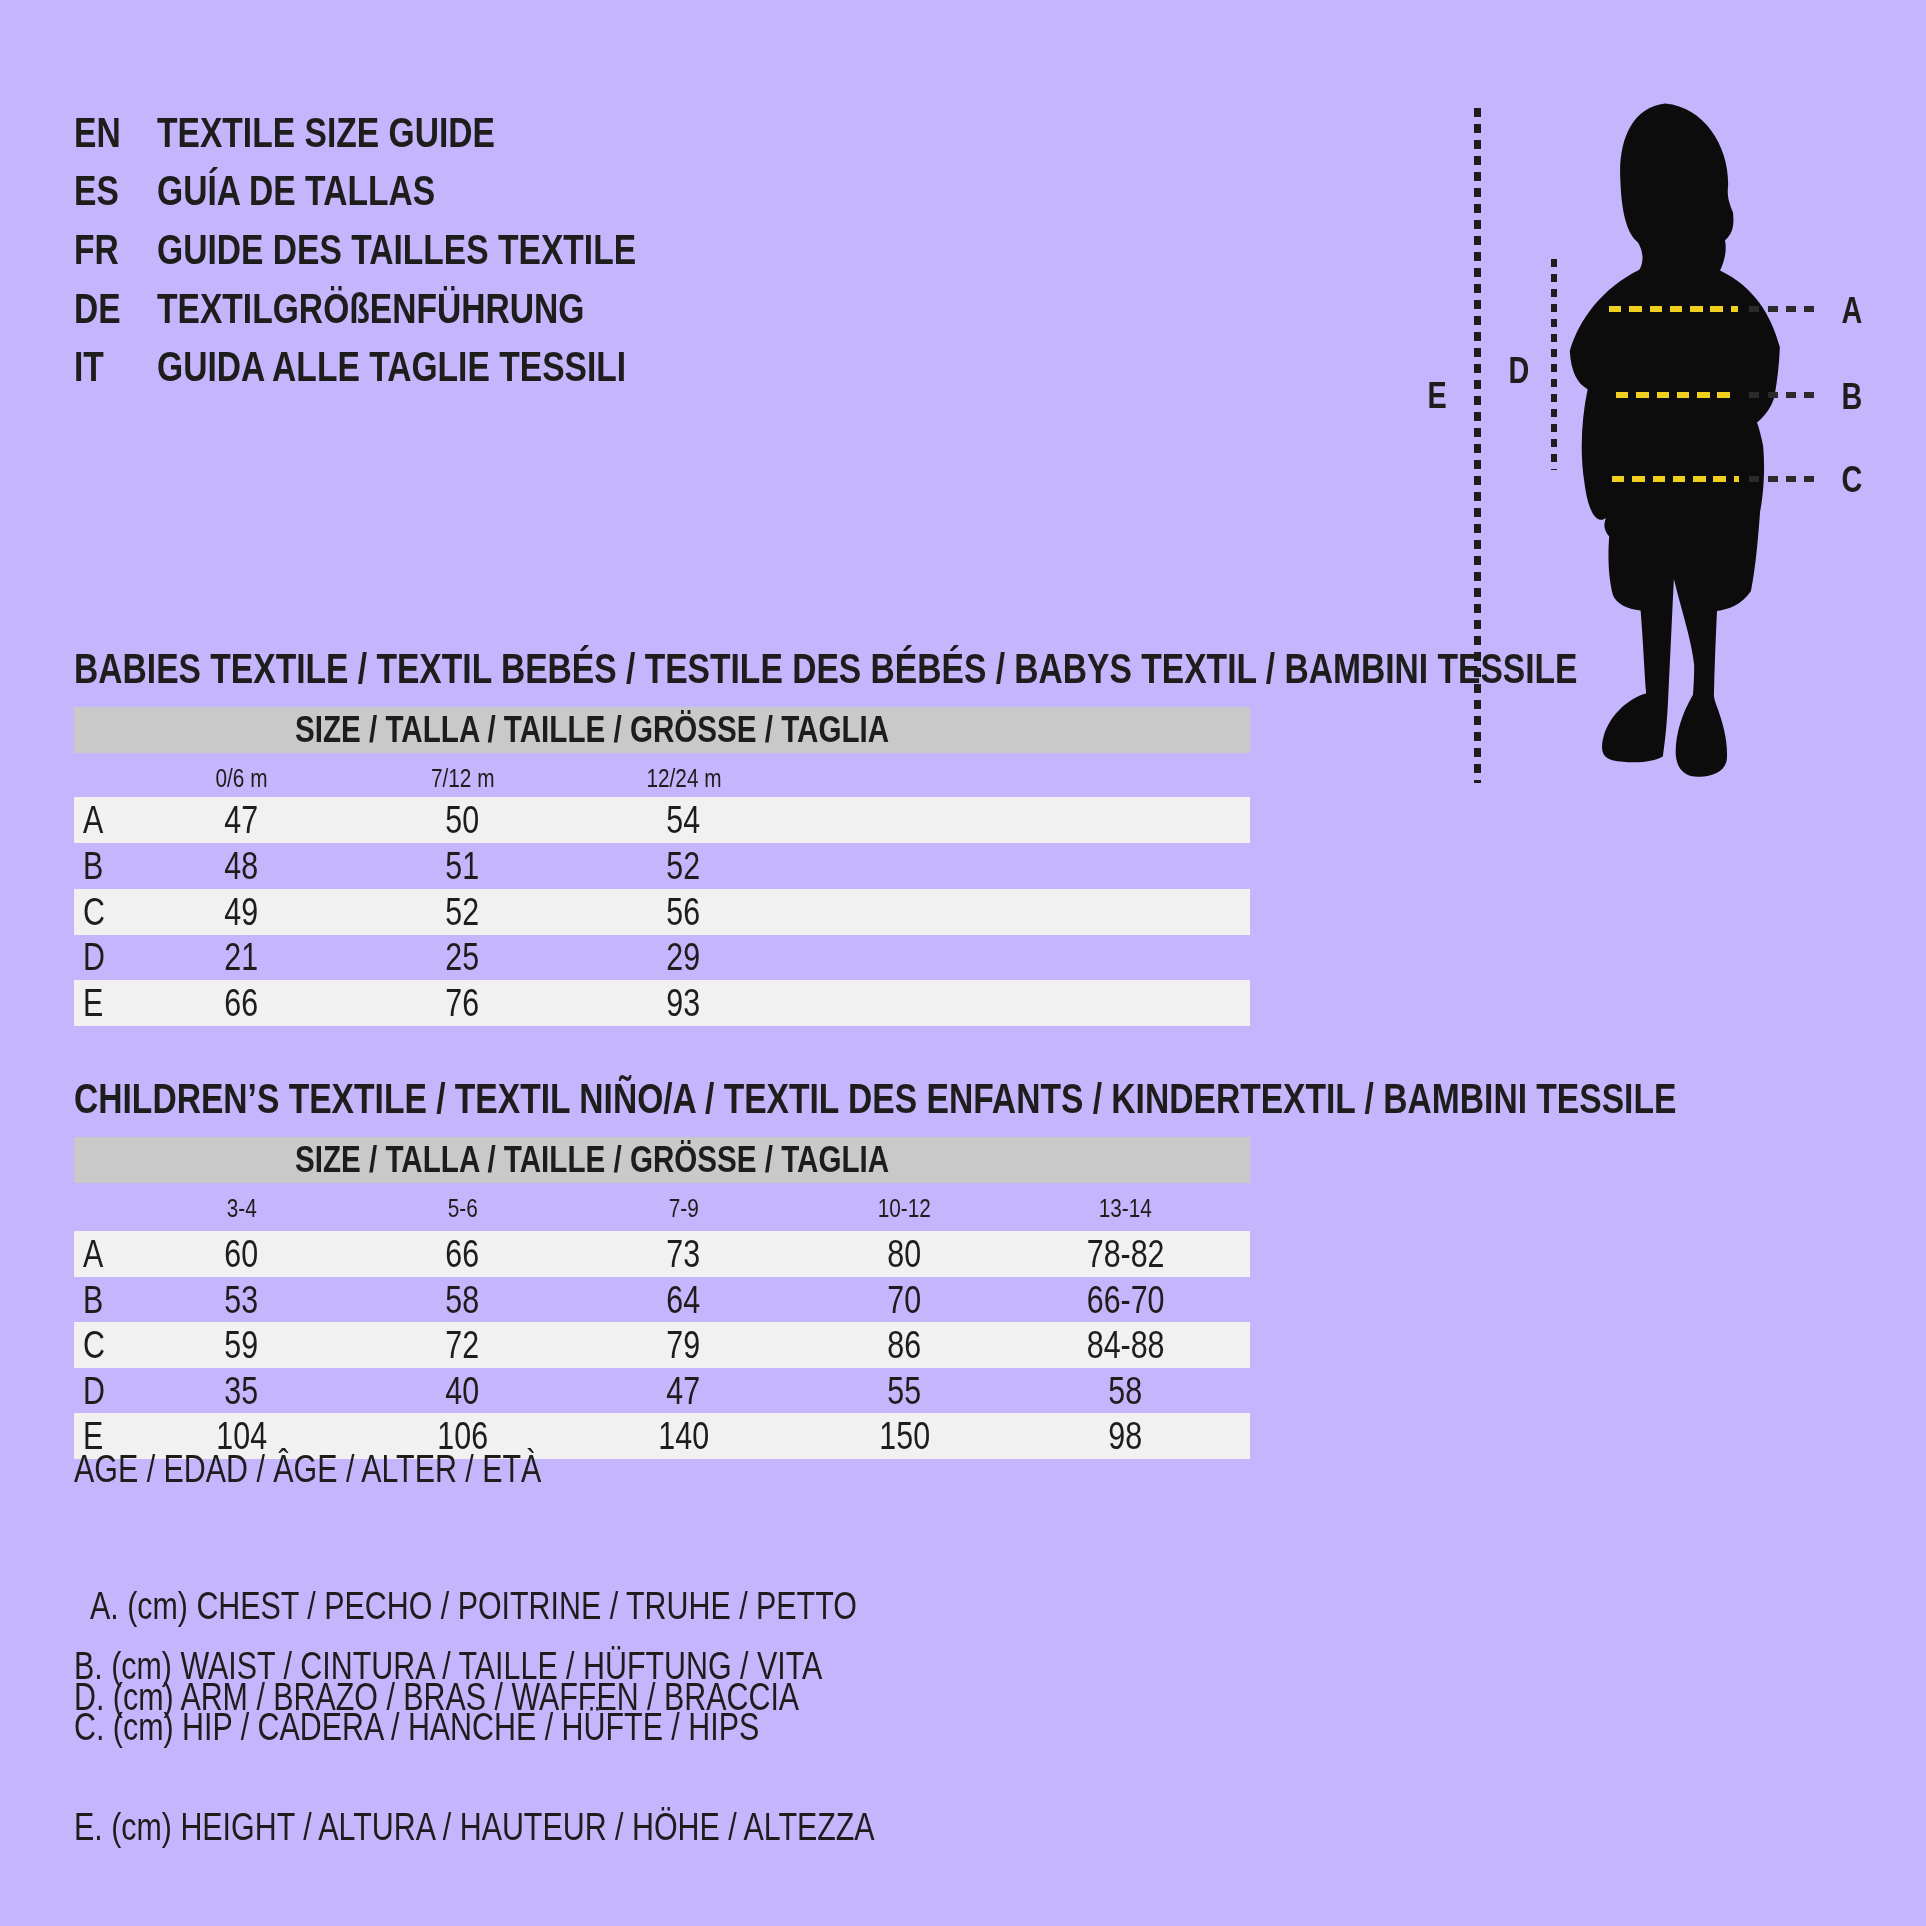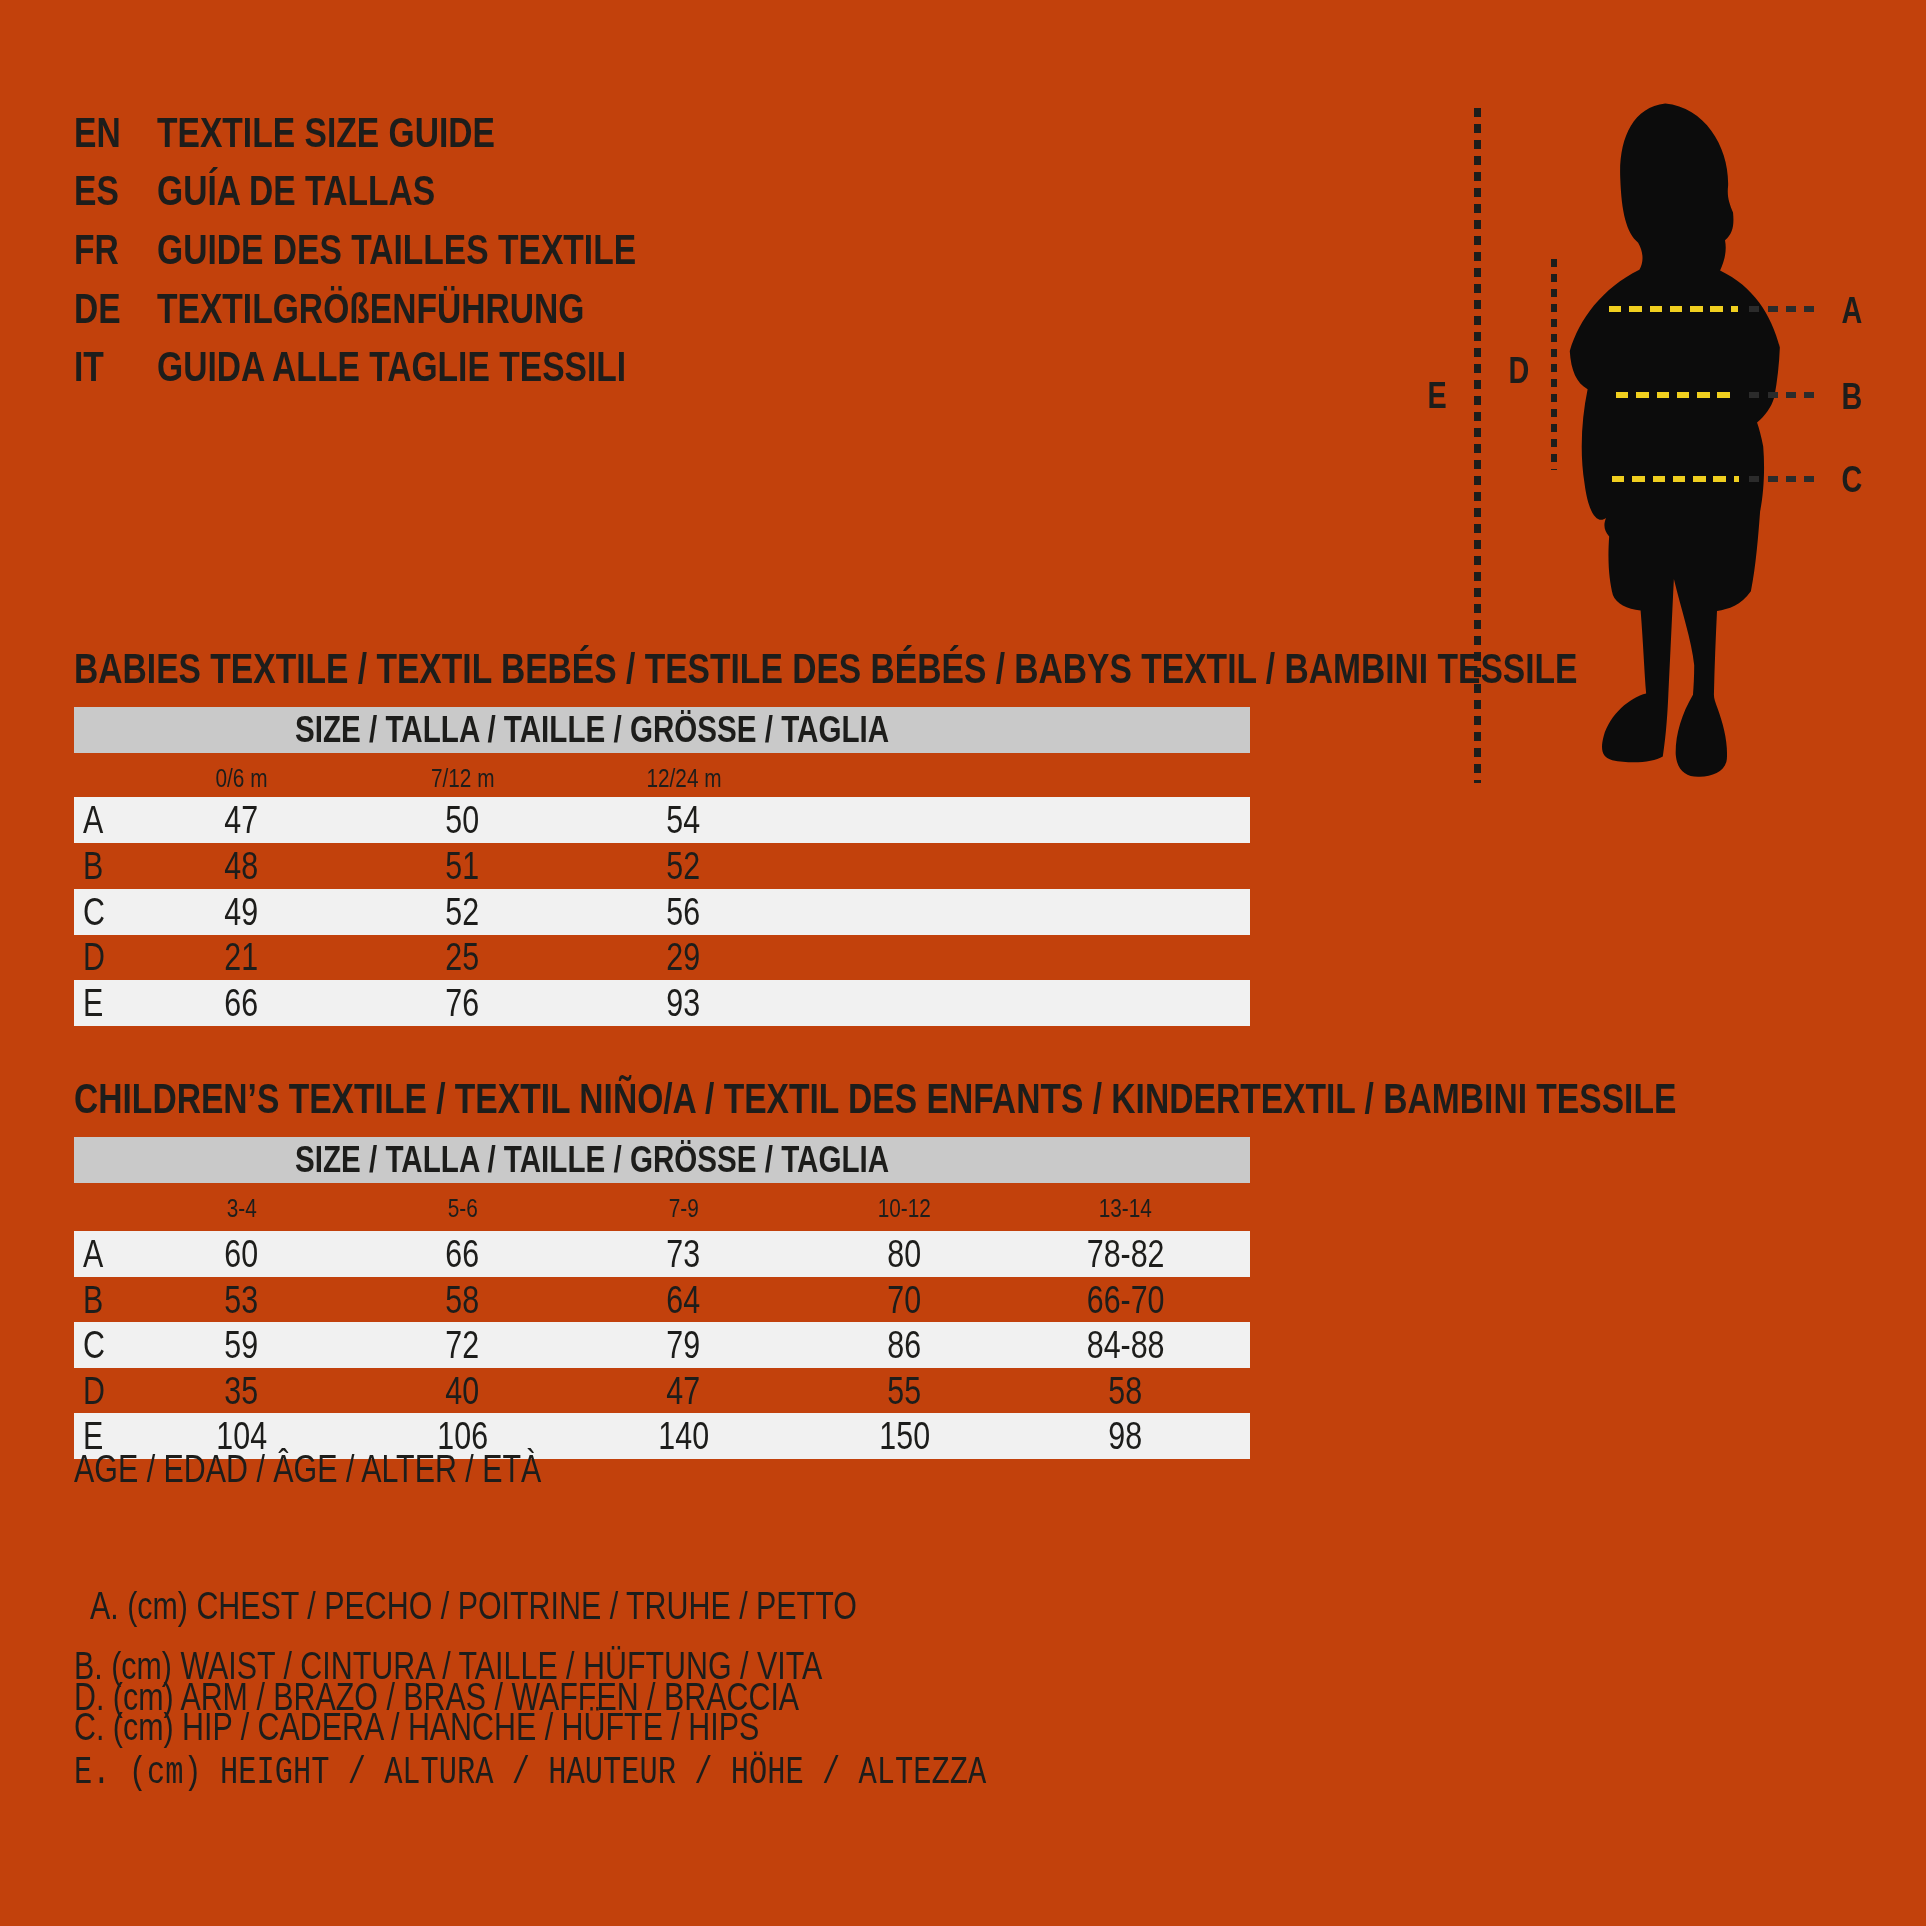--- a/index.html
+++ b/index.html
@@ -1,17 +1,17 @@
 <!DOCTYPE html>
 <html style="font-size:10px"><head>
 <meta charset="utf-8">
 <style>
   html,body{margin:0;padding:0;background:#ffffff;}
   #canvas{
-    position:relative;width:1926px;height:1926px;background:#c2410c;
+    position:relative;width:1926px;height:1926px;background:#c4b5fd;
     font-family:"Liberation Sans",sans-serif;color:#1d1d1b;overflow:hidden;
   }
   .cond{display:inline-block;transform:scaleX(0.80);transform-origin:0 50%;white-space:nowrap;}
   .condc{display:inline-block;transform:scaleX(0.80);white-space:nowrap;}
   .abs{position:absolute;}
   
   .langrow{position:absolute;left:74px;height:43px;font-size:42px;font-weight:700;}
   .langcode{position:absolute;left:0;top:0;}
   .langtitle{position:absolute;left:83px;top:0;width:1109px;}
   
@@ -242,18 +242,18 @@
     <div class="legendline" style="top:1448px;">
       <span class="cond">AGE / EDAD / ÂGE / ALTER / ETÀ</span></div>
     <div class="legendline" style="top:1585px;margin-left:16px;">
       <span class="cond">A. (cm) CHEST / PECHO / POITRINE / TRUHE / PETTO</span></div>
     <div class="legendline" style="top:1645px;">
       <span class="cond">B. (cm) WAIST / CINTURA / TAILLE / HÜFTUNG / VITA</span></div>
     <div class="legendline" style="top:1706px;">
       <span class="cond">C. (cm) HIP / CADERA / HANCHE / HÜFTE / HIPS</span></div>
     <div class="legendline" style="top:1676px;">
       <span class="cond">D. (cm) ARM / BRAZO / BRAS / WAFFEN / BRACCIA</span></div>
-    <div class="legendline" style="top:1751px;font-family:Liberation Mono, monospace;">
+    <div class="legendline" style="top:1806px;">
       <span class="cond">E. (cm) HEIGHT / ALTURA / HAUTEUR / HÖHE / ALTEZZA</span></div>
   </div>
 
 </div>
 
 
 </body></html>

